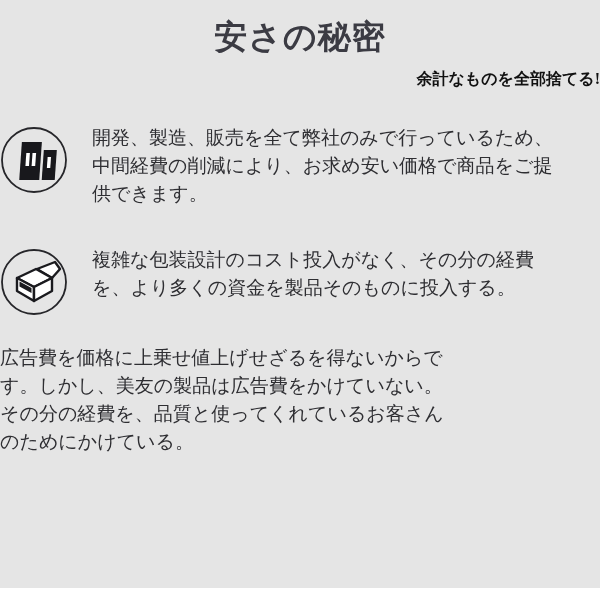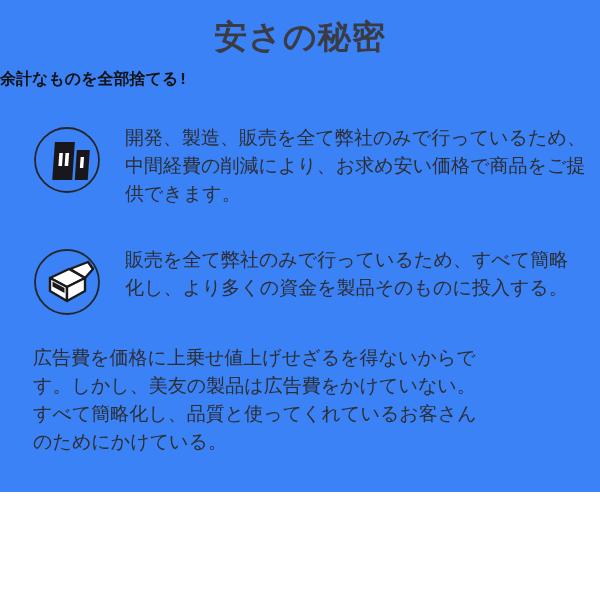--- a/index.html
+++ b/index.html
@@ -1,44 +1,43 @@
 <!DOCTYPE html>
 <html><head>
 <meta charset="utf-8">
 <style>
   * { margin: 0; padding: 0; box-sizing: border-box; }
   html, body { background: #ffffff; }
   .page {
     position: relative;
     width: 600px;
-    height: 492px;
-    background: #3b82f6;
+    height: 588px;
+    background: #e5e5e5;
     overflow: hidden;
     font-family: "Liberation Serif", "DejaVu Serif", serif;
   }
   .page-title {
     margin-top: 15px;
     text-align: center;
     font-size: 33px;
     font-weight: 600;
     letter-spacing: 1px;
     color: #3b3b43;
     font-family: "Liberation Serif", "DejaVu Serif", serif;
   }
   .page-subtitle {
     margin-top: 9px;
-    text-align: left;
+    text-align: right;
     font-size: 16px;
     font-weight: 700;
     color: #111111;
-    font-family: Liberation Mono, monospace;
+    font-family: Liberation Serif, serif;
   }
   .sections {
     margin-top: 36px;
-    padding-left: 33px;
   }
   .row {
     display: flex;
     align-items: flex-start;
   }
   .row-1 { margin-bottom: 24px; }
   .row-2 { margin-bottom: 16px; }
   .row-3 { margin-bottom: 30px; }
   .icon-wrap {
     width: 68px;
@@ -98,21 +97,21 @@
           <circle cx="34" cy="34" r="32" fill="none" stroke="#26262a" stroke-width="1.8"></circle>
           <g stroke="#1a1a1e" stroke-width="2.4" stroke-linejoin="round" fill="#ffffff">
             <path d="M37 21 L55 14 L60 21 L52 30 Z"></path>
             <path d="M17 30 L36 21 L52 30 L34 39 Z"></path>
             <path d="M17 30 L17 43 L34 53 L34 39 Z"></path>
             <path d="M52 30 L52 43 L34 53 L34 39 Z"></path>
           </g>
           <path d="M19.5 33.5 L31.5 40 L31.5 45 L19.5 38.5 Z" fill="#1a1a1e"></path>
         </svg>
       </span>
-      <p class="row-text">販売を全て弊社のみで行っているため、すべて簡略化し、より多くの資金を製品そのものに投入する。</p>
+      <p class="row-text">複雑な包装設計のコスト投入がなく、その分の経費を、より多くの資金を製品そのものに投入する。</p>
     </div>
 
     <div class="row row-4">
-      <p class="row-text">広告費を価格に上乗せ値上げせざるを得ないからです。しかし、美友の製品は広告費をかけていない。すべて簡略化し、品質と使ってくれているお客さんのためにかけている。</p>
+      <p class="row-text">広告費を価格に上乗せ値上げせざるを得ないからです。しかし、美友の製品は広告費をかけていない。その分の経費を、品質と使ってくれているお客さんのためにかけている。</p>
     </div>
 
   </div>
 </div>
 
 </body></html>

